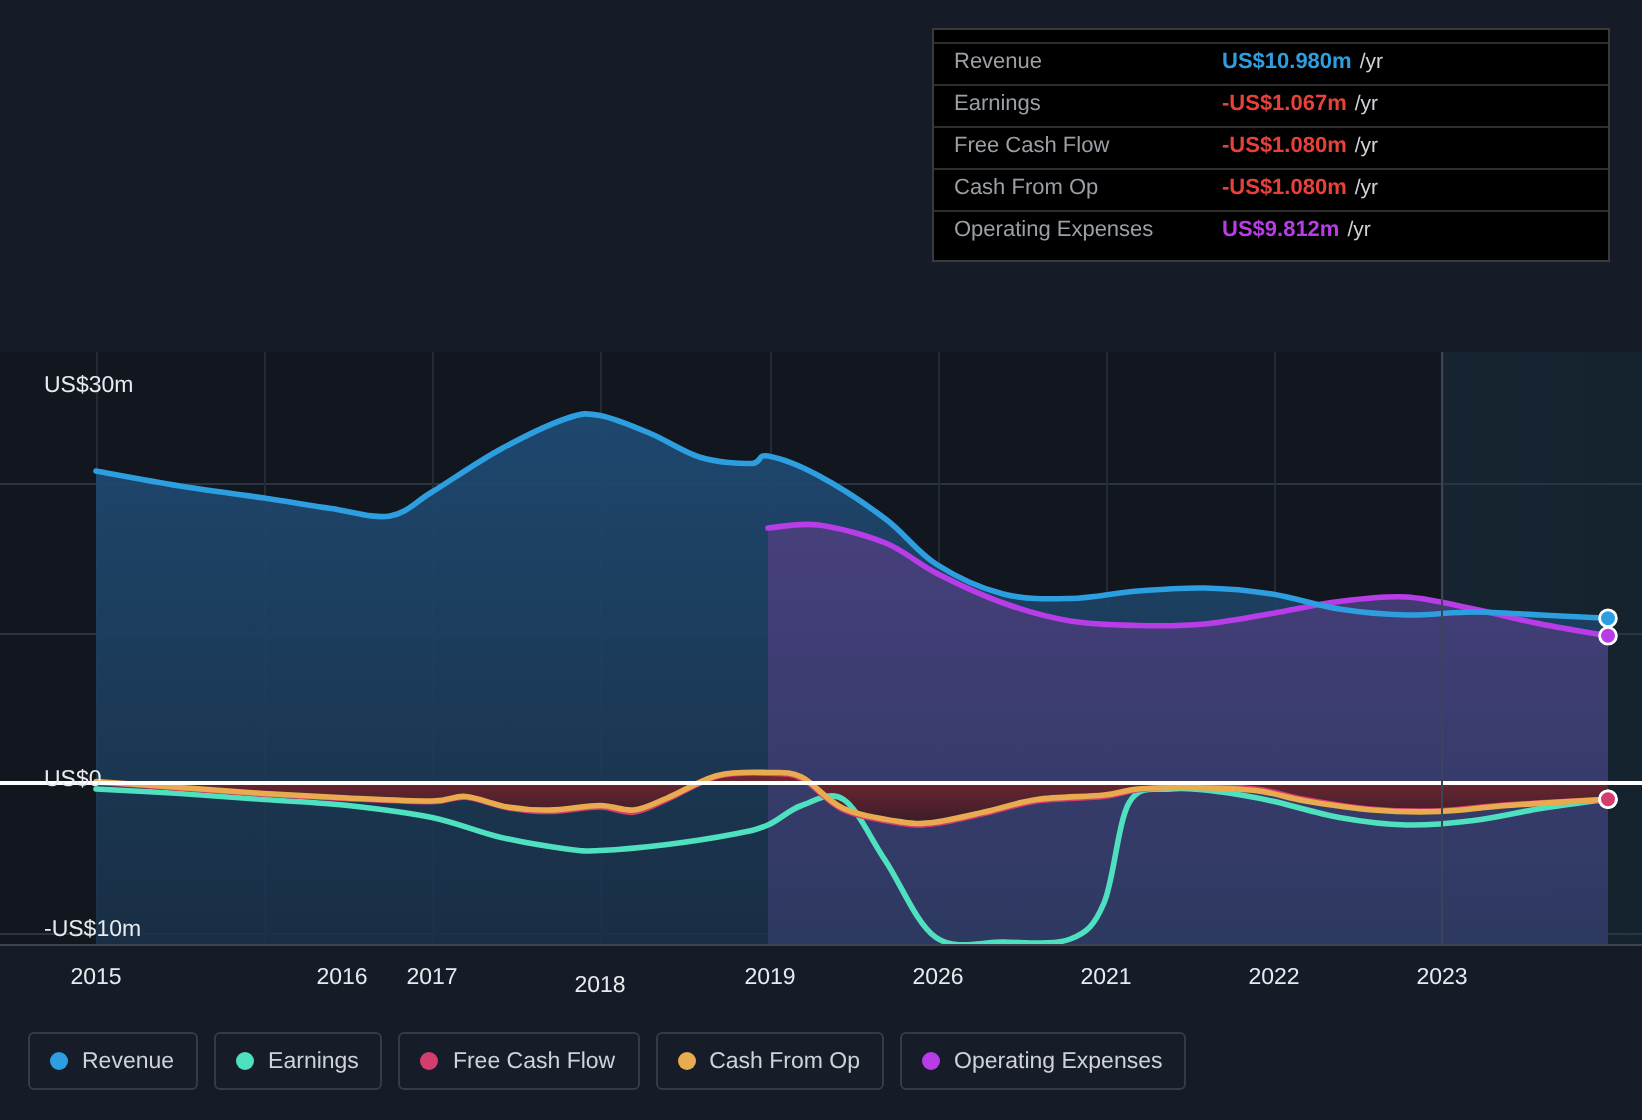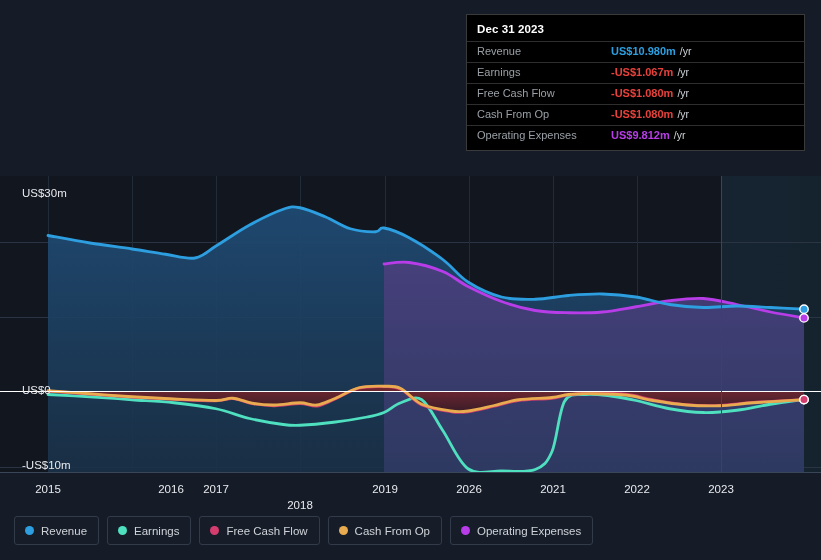--- a/index.html
+++ b/index.html
@@ -140,30 +140,29 @@
   <div id="y-labels">
       <div class="axis-label" style="left: 22px; top: 159px; margin-top: 28px;">US$30m</div>
       <div class="axis-label" style="left: 22px; top: 384px;">US$0</div>
       <div class="axis-label" style="left: 22px; top: 459px;">-US$10m</div>
     </div>
 
   <div id="x-labels">
       <div class="x-tick" style="left: 48px; top: 483px;">2015</div>
       <div class="x-tick" style="left: 132px; top: 483px; margin-left: 39px;">2016</div>
       <div class="x-tick" style="left: 216px; top: 483px;">2017</div>
-      <div class="x-tick" style="left: 300px; top: 499px; text-align: center;">2018</div>
+      <div class="x-tick" style="left: 300px; top: 487px; text-align: center;">2018</div>
       <div class="x-tick" style="left: 385px; top: 483px;">2019</div>
       <div class="x-tick" style="left: 469px; top: 483px;">2026</div>
       <div class="x-tick" style="left: 553px; top: 483px;">2021</div>
       <div class="x-tick" style="left: 637px; top: 483px; text-align: center;">2022</div>
       <div class="x-tick" style="left: 721px; top: 483px;">2023</div>
     </div>
 
   <div class="tooltip">
-    <div class="tt-date">Dec 31 2023</div>
     <div id="tt-rows">
         <div class="tt-row">
           <div class="tt-label">Revenue</div>
           <div class="tt-val" style="color: rgb(45, 159, 224);">US$10.980m</div>
           <div class="tt-unit">/yr</div>
         </div>
         <div class="tt-row">
           <div class="tt-label">Earnings</div>
           <div class="tt-val" style="color: rgb(232, 65, 60);">-US$1.067m</div>
           <div class="tt-unit">/yr</div>

